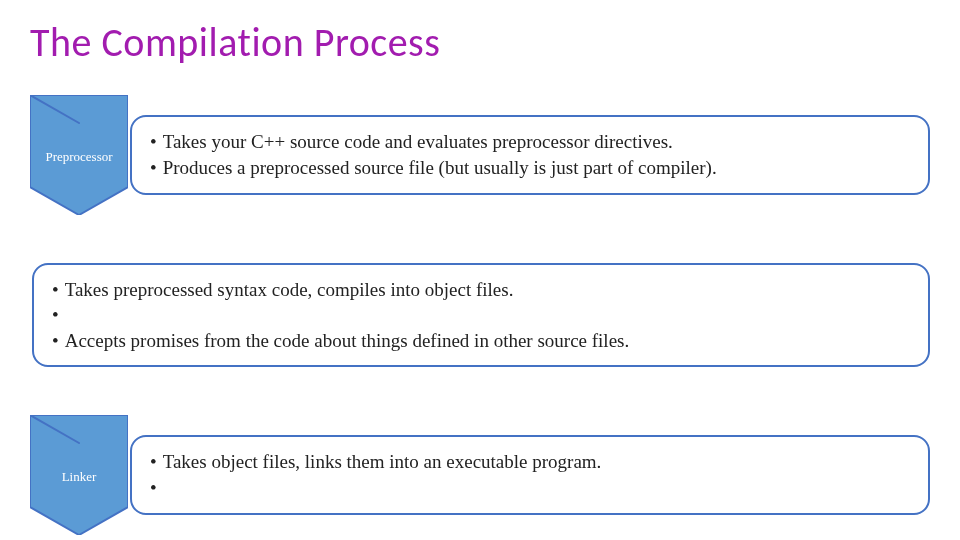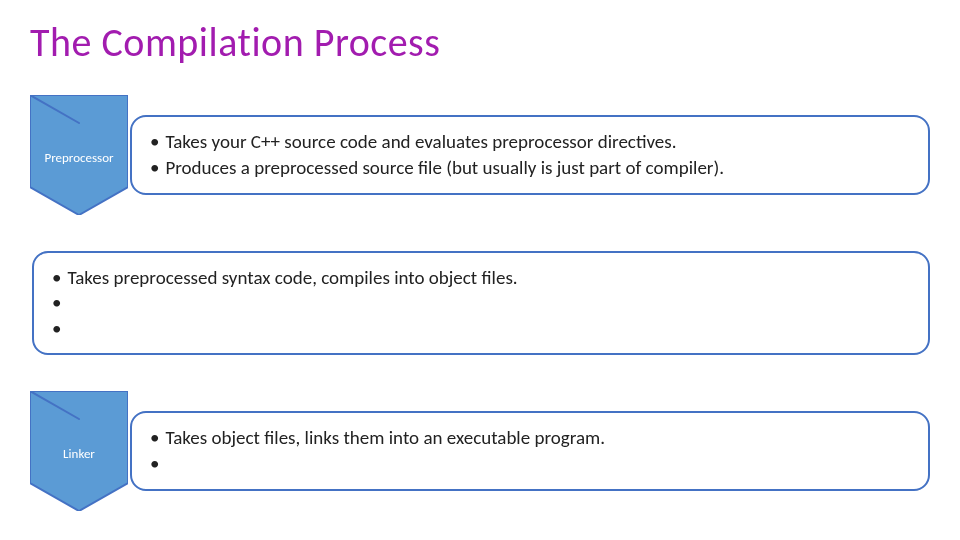--- a/index.html
+++ b/index.html
@@ -14,21 +14,22 @@
   .title {
     font-size: 40px;
     font-weight: 300;
     color: #a21caf;
     margin-bottom: 28px;
     letter-spacing: 0.5px;
   }
   .stages {
     display: flex;
     flex-direction: column;
-    gap: 28px;
+    gap: 40px;
+    font-family: Liberation Serif, serif;
   }
   .stage {
     display: flex;
     align-items: center;
     height: 120px;
   }
   .chevron {
     width: 98px;
     height: 120px;
     position: relative;
@@ -100,20 +101,21 @@
     <div class="content-box">
       <div class="bullet">
           <span class="dot">•</span>
           <span>Takes preprocessed syntax code, compiles into object files.</span>
         </div>
       <div class="bullet">
           <span class="dot">•</span>
         </div>
       <div class="bullet">
           <span class="dot">•</span>
+          <span>Accepts promises from the code about things defined in other source files.</span>
         </div>
     </div>
   </div>
 
   <div class="stage">
     <div class="chevron">
       <svg width="98" height="120" viewBox="0 0 98 120">
         <polygon points="0,0 98,0 98,92 49,120 0,92 0,0 49,28" fill="#5b9bd5" stroke="#4472c4" stroke-width="2" stroke-linejoin="round"></polygon>
       </svg>
       <div class="chevron-label">Linker</div>

